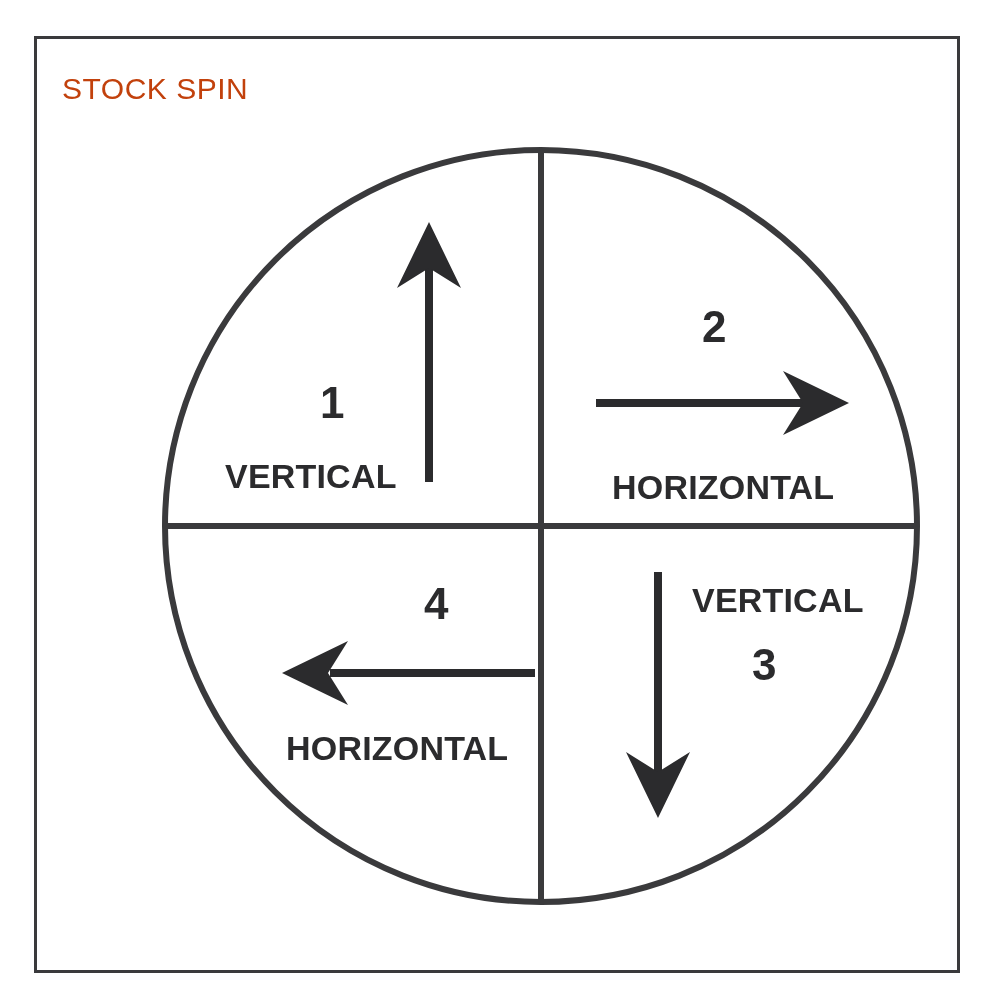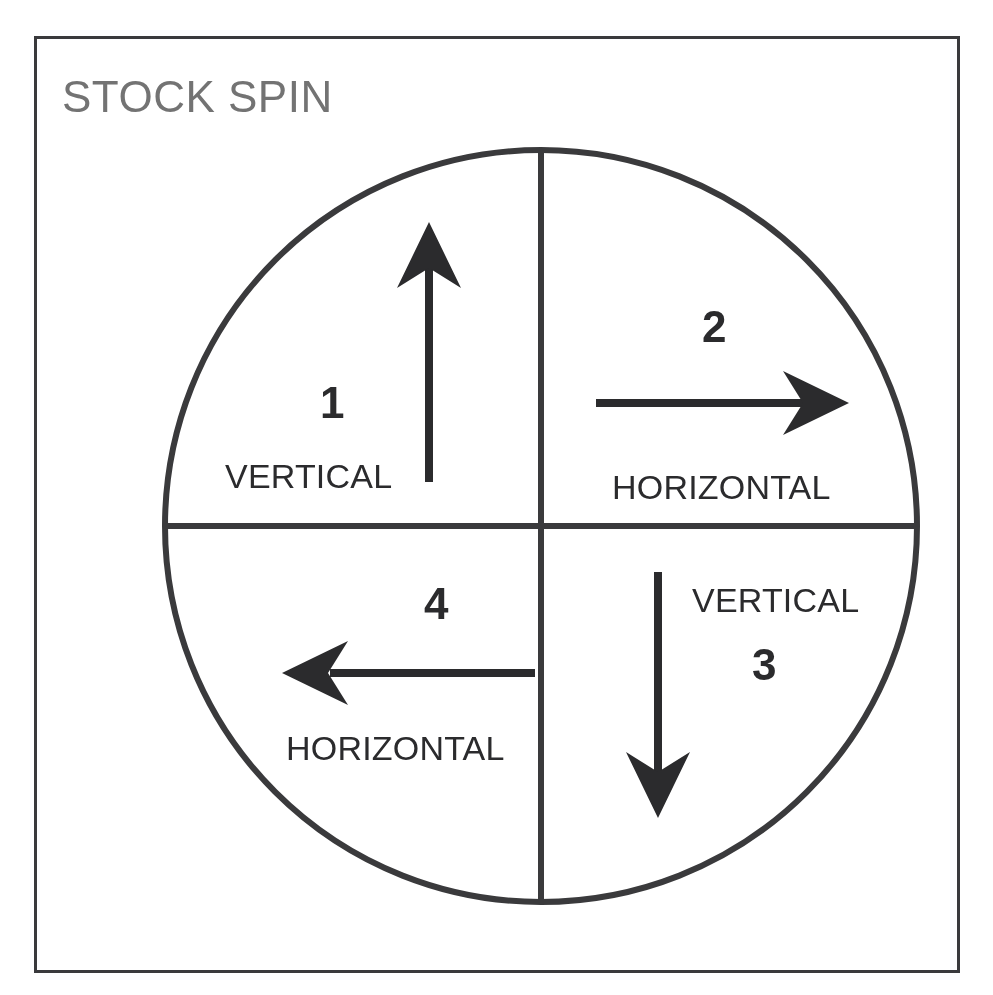--- a/index.html
+++ b/index.html
@@ -26,23 +26,23 @@
     width: 926px;
     height: 937px;
     border: 3px solid #3a3a3c;
     box-sizing: border-box;
     background: #ffffff;
   }
   .title {
     position: absolute;
     left: 62px;
     top: 72px;
-    font-size: 44px;
+    font-size: 30px;
     letter-spacing: 0.5px;
-    color: #737373;
+    color: #c2410c;
     font-weight: 400;
     white-space: nowrap;
   }
   #wheel-svg {
     position: absolute;
     left: 0;
     top: 0;
     width: 993px;
     height: 995px;
   }
@@ -50,21 +50,21 @@
     position: absolute;
     font-size: 44px;
     font-weight: bold;
     color: #2b2b2d;
     white-space: nowrap;
     line-height: 1;
   }
   .quad-label {
     position: absolute;
     font-size: 34px;
-    font-weight: 400;
+    font-weight: 700;
     color: #2b2b2d;
     white-space: nowrap;
     line-height: 1;
     letter-spacing: 0.2px;
   }
   
   #q1-number { left: 320px; top: 381px; }
   #q1-label  { left: 225px; top: 459px; }
   
   #q2-number { left: 702px; top: 305px; }

